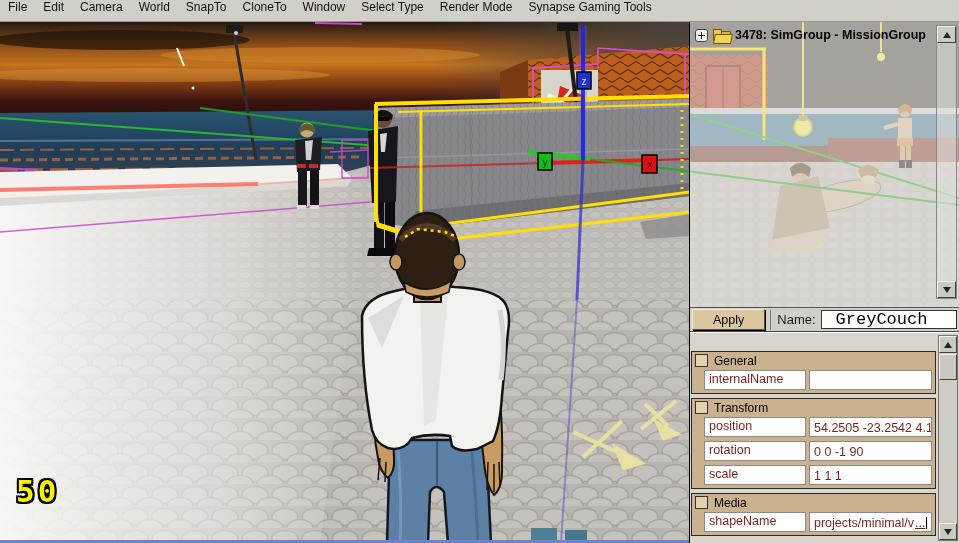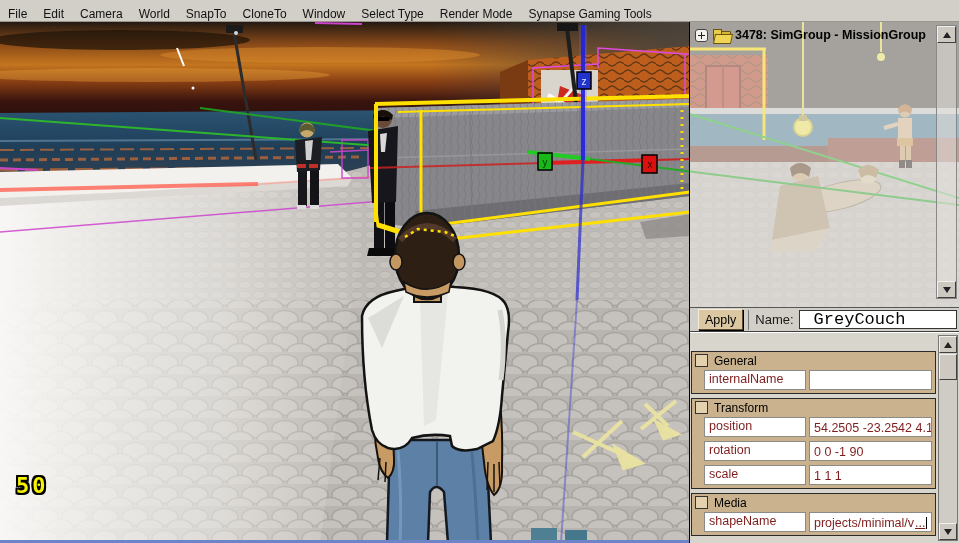--- a/index.html
+++ b/index.html
@@ -3,32 +3,32 @@
 <meta charset="utf-8">
 <style>
   html,body{margin:0;padding:0;}
   body{
     width:959px;height:543px;position:relative;overflow:hidden;
     font-family:"Liberation Sans", sans-serif;background:#000;
   }
   
   .menubar{
     position:absolute;left:0;top:0;width:959px;height:22px;z-index:30;
-    background:#d2cfc8;display:flex;align-items:flex-end;
+    background:#d2cfc8;display:flex;align-items:flex-start;
     border-bottom:1px solid #9a968e;box-sizing:border-box;
   }
   .menu-item{
     font-size:12px;color:#111;padding:0 8px;white-space:nowrap;cursor:default;
   }
   
   svg.scene{position:absolute;left:0;top:0;z-index:0;}
   .fps{
     position:absolute;left:16px;top:473px;z-index:5;
     font-family:"DejaVu Sans Mono", monospace;font-weight:bold;
-    font-size:22px;letter-spacing:3px;color:#f6f200;
+    font-size:31px;letter-spacing:3px;color:#f6f200;
     text-shadow:-2px 0 #000,2px 0 #000,0 -2px #000,0 2px #000,
                 -2px -2px #000,2px 2px #000,-2px 2px #000,2px -2px #000;
   }
   .bottom-strip{
     position:absolute;left:0;top:540px;width:690px;height:3px;z-index:6;
   }
   
   .right-panel{
     position:absolute;left:689px;top:22px;width:270px;height:521px;z-index:20;
     border-left:1px solid #000;box-sizing:border-box;
@@ -77,24 +77,24 @@
   .tri.up{border-bottom:6px solid #222;}
   .tri.down{border-top:6px solid #222;}
   .vscroll .top{top:0;}
   .vscroll .bot{bottom:0;}
   
   .apply-bar{
     height:24px;background:#d2cfc8;display:flex;align-items:center;
     border-bottom:1px solid #404040;box-sizing:border-box;padding:0 2px;flex:none;
   }
   .apply-btn{
-    height:19px;padding:0 6px;background:#dbc8a2;color:#000;font-size:12.5px;
+    height:19px;padding:0 20px;background:#dbc8a2;color:#000;font-size:12.5px;
     border:1px solid #000;border-top-color:#f4ecd8;border-left-color:#f4ecd8;
     border-right-color:#5a4a30;border-bottom-color:#5a4a30;
-    box-shadow:1px 1px 0 #000;display:flex;align-items:center;cursor:default;margin-left:6px;
+    box-shadow:1px 1px 0 #000;display:flex;align-items:center;cursor:default;
   }
   .apply-sep{width:1px;height:20px;background:#777;margin:0 6px 0 5px;}
   .name-label{font-size:13px;color:#1a1a1a;margin-right:5px;}
   .name-input{
     flex:1;height:17px;font-size:17px;font-family:Liberation Mono, monospace;
     border:1px solid #333;background:#fff;padding:0 14px;min-width:0;
   }
   
   .props{
     flex:1;background:#d8d5cd;display:flex;overflow:hidden;position:relative;

